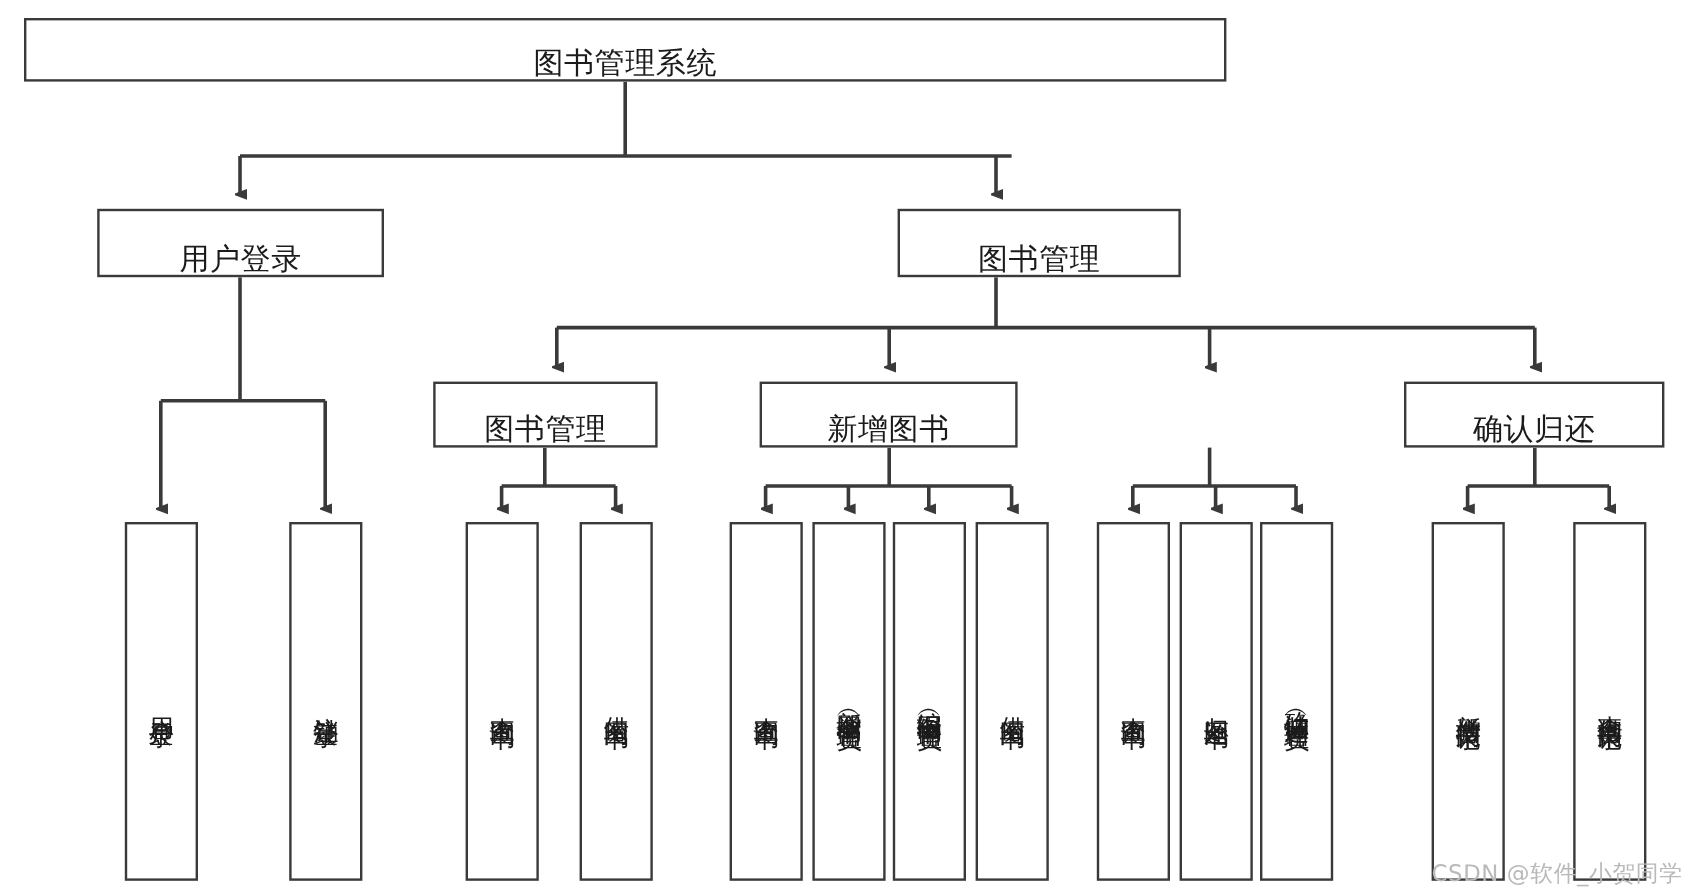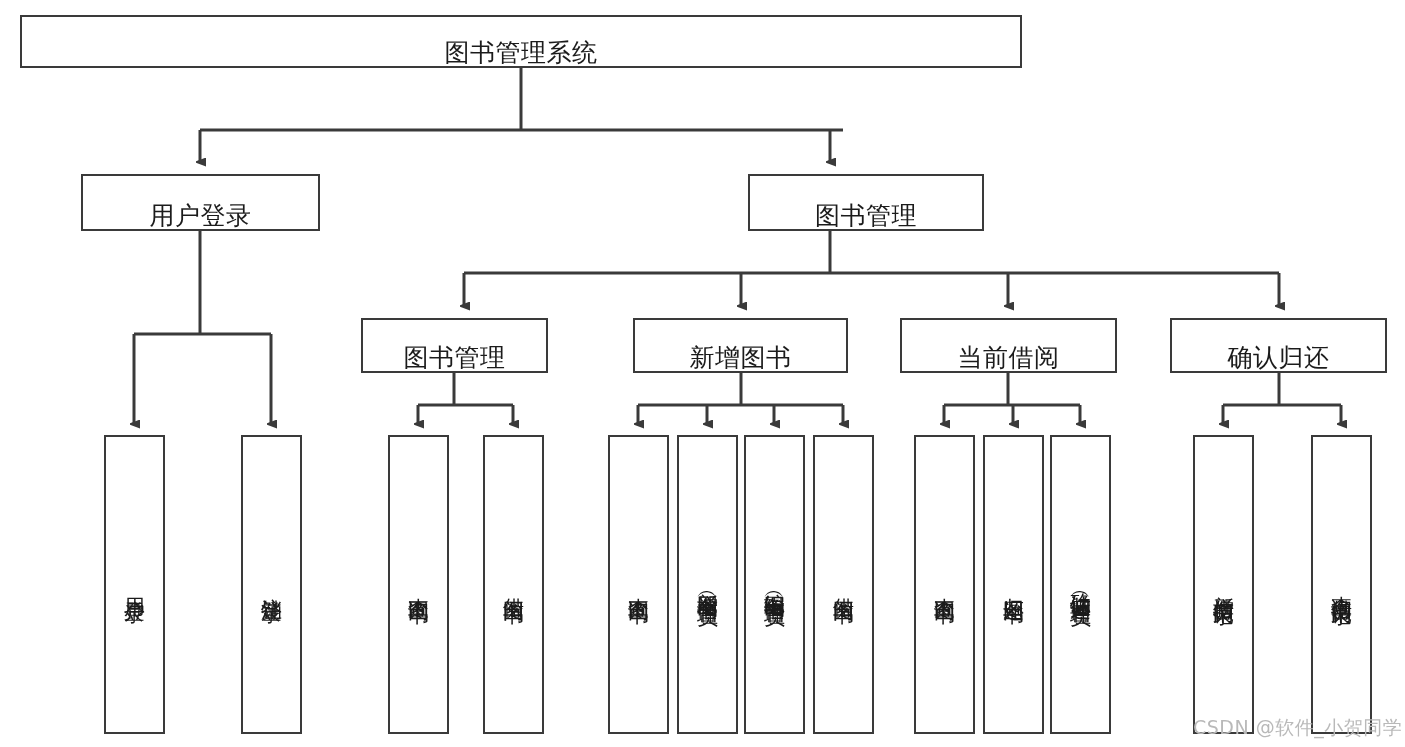--- a/index.html
+++ b/index.html
@@ -132,23 +132,20 @@
   <div class="node horiz" style="left:712px; top:174px; width:236px; height:57px;margin-left:36px;">
     <span class="label">图书管理</span>
   </div>
 
   <div class="node horiz" style="left:361px; top:318px; width:187px; height:55px;">
     <span class="label">图书管理</span>
   </div>
   <div class="node horiz" style="left:633px; top:318px; width:215px; height:55px;">
     <span class="label">新增图书</span>
   </div>
-  <div class="node horiz" style="left:900px; top:318px; width:217px; height:55px;">
-    <span class="label">当前借阅</span>
-  </div>
   <div class="node horiz" style="left:1170px; top:318px; width:217px; height:55px;">
     <span class="label">确认归还</span>
   </div>
 
   <div class="node vert" style="left:104px; top:435px; width:61px; height:299px;">
     <span class="label">用户登录</span>
   </div>
   <div class="node vert" style="left:241px; top:435px; width:61px; height:299px;">
     <span class="label">注销登录</span>
   </div>

